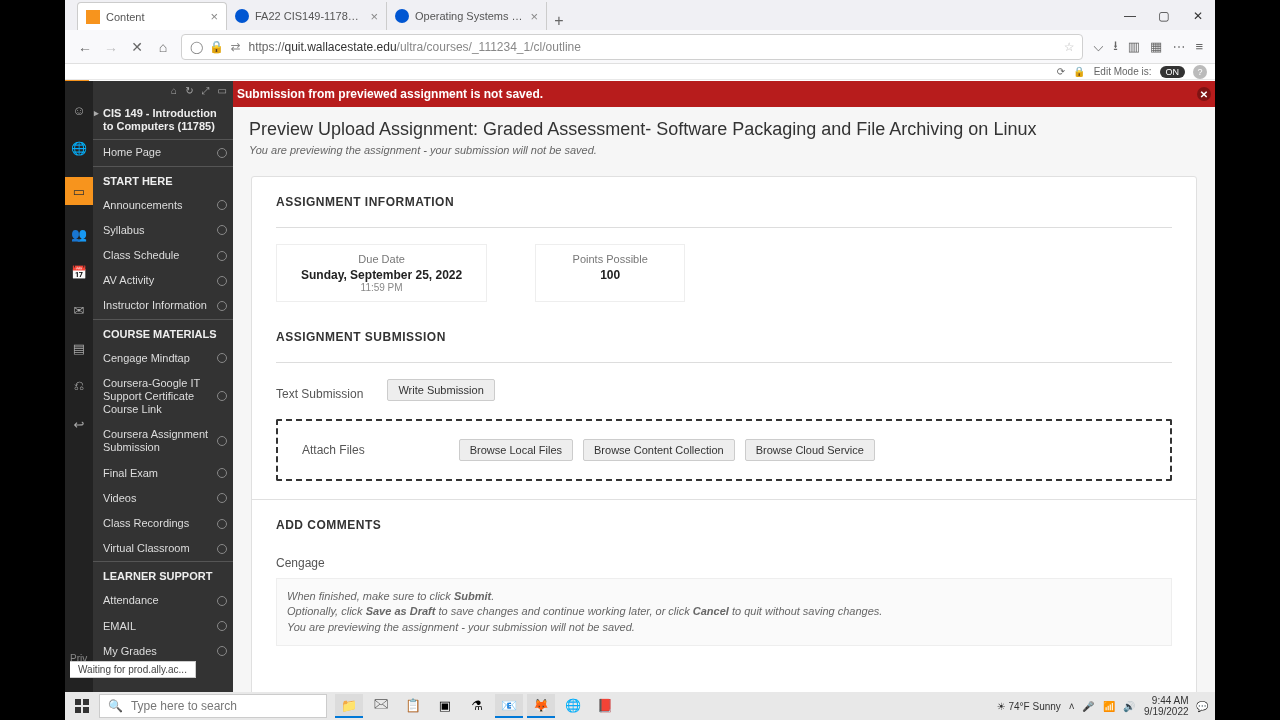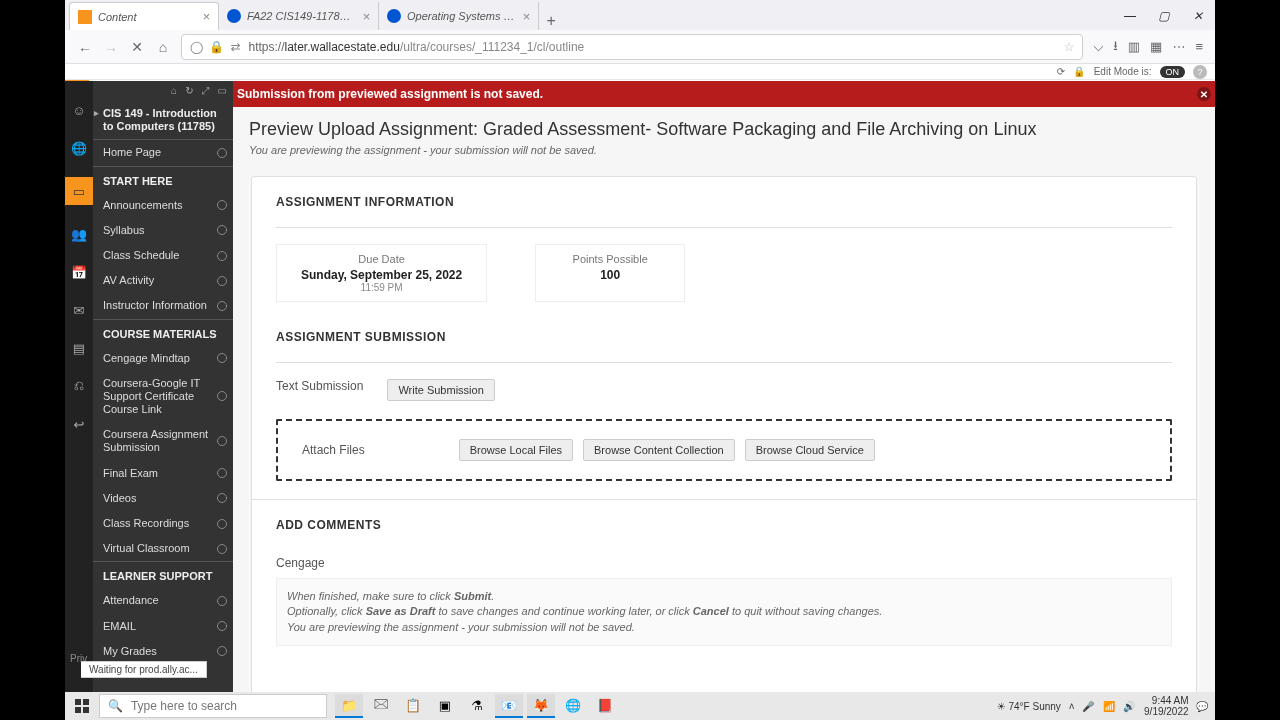--- a/index.html
+++ b/index.html
@@ -1,20 +1,20 @@
 <!DOCTYPE html>
 <html><head>
 <meta charset="utf-8">
 <style>
 * { margin: 0; padding: 0; box-sizing: border-box; font-family: "Segoe UI", Arial, sans-serif; }
 body { width: 1280px; height: 720px; background: #000; overflow: hidden; position: relative; }
 .screen { position: absolute; left: 65px; top: 0; width: 1150px; height: 692px; background: #fff; display: flex; flex-direction: column; }
 
 
-.tabbar { height: 30px; background: #f0f0f4; display: flex; align-items: flex-end; padding-left: 4px; font-style: italic; }
+.tabbar { height: 30px; background: #f0f0f4; display: flex; align-items: flex-end; padding-left: 12px; }
 .tab { height: 28px; display: flex; align-items: center; padding: 0 8px; font-size: 11px; color: #555; border-right: 1px solid #ccc; min-width: 150px; max-width: 160px; position: relative; }
 .tab.active { background: #fff; border-top-left-radius: 4px; border-top-right-radius: 4px; border: 1px solid #ccc; border-bottom: none; }
 .tab .favicon { width: 14px; height: 14px; margin-right: 6px; flex: none; }
 .tab .tlabel { white-space: nowrap; overflow: hidden; text-overflow: ellipsis; flex: 1; }
 .tab .tclose { margin-left: 6px; color: #888; font-size: 13px; cursor: pointer; }
 .newtab { width: 24px; text-align: center; color: #666; font-size: 16px; cursor: pointer; }
 .tab-controls { margin-left: auto; display: flex; }
 .tab-controls span { width: 34px; text-align: center; color: #333; cursor: pointer; font-size: 12px; line-height: 28px; }
 
 .toolbar { height: 34px; background: #f9f9fb; display: flex; align-items: center; padding: 0 12px; border-bottom: 1px solid #e0e0e0; gap: 10px; }
@@ -60,34 +60,34 @@
 .alert .ax { margin-left: auto; width: 14px; height: 14px; border-radius: 50%; background: rgba(0,0,0,.3); display: flex; align-items: center; justify-content: center; cursor: pointer; font-size: 10px; }
 .pagetitle { padding: 12px 16px 4px; color: #333; font-size: 18px; font-weight: 400; }
 .subtitle { padding: 0 16px 12px; color: #666; font-style: italic; font-size: 11px; }
 .card { margin: 8px 18px 0; background: #fff; border: 1px solid #e0e0e0; border-radius: 3px; padding: 18px 24px 80px; position: relative; }
 .sec-head { font-size: 12px; font-weight: 700; letter-spacing: .5px; color: #333; border-bottom: 1px solid #ddd; padding-bottom: 18px; margin-bottom: 16px; }
 .inforow { display: flex; gap: 48px; margin-bottom: 28px; }
 .infobox { border: 1px solid #eee; padding: 8px 24px; text-align: center; min-width: 150px; }
 .infobox .ilabel { font-size: 11px; color: #777; }
 .infobox .ival { font-size: 12px; font-weight: 700; color: #222; margin-top: 3px; }
 .infobox .itime { font-size: 10px; color: #888; }
-.subrow { display: flex; align-items: flex-start; gap: 24px; font-size: 12px; color: #555; margin-bottom: 18px; }
+.subrow { display: flex; align-items: flex-end; gap: 24px; font-size: 12px; color: #555; margin-bottom: 18px; }
 .btn { background: #eee; border: 1px solid #ccc; padding: 4px 10px; font-size: 11px; color: #333; cursor: pointer; border-radius: 2px; }
 .dropzone { border: 2px dashed #333; padding: 18px 24px; display: flex; align-items: center; gap: 24px; font-size: 12px; color: #555; border-radius: 2px; }
 .dropzone .btns { display: flex; gap: 10px; margin-left: 70px; }
 .hr { border-top: 1px solid #e0e0e0; margin: 18px -24px; }
 .comments-label { font-size: 12px; color: #555; margin: 4px 0 8px; }
 .comments-box { border: 1px solid #eee; background: #fafafa; padding: 10px; font-size: 11px; font-style: italic; color: #666; line-height: 1.4; }
 .comments-box b { font-weight: 700; font-style: italic; }
 .footer-btns { position: absolute; right: 24px; bottom: 12px; display: flex; gap: 8px; }
 .fbtn { padding: 4px 12px; font-size: 11px; border: 1px solid #ccc; background: #f5f5f5; cursor: pointer; border-radius: 2px; }
 .fbtn.primary { background: #333; color: #fff; border-color: #333; }
 
 .privlabel { position: absolute; left: 0; bottom: 26px; color: #888; font-size: 10px; padding: 2px 5px; }
-.statusbar { position: absolute; left: 16px; bottom: 14px; background: #fff; color: #444; font-size: 10px; padding: 2px 8px; border: 1px solid #ccc; border-left: none; }
+.statusbar { position: absolute; left: 5px; bottom: 14px; background: #fff; color: #444; font-size: 10px; padding: 2px 8px; border: 1px solid #ccc; border-left: none; }
 
 
 .taskbar { position: absolute; left: 65px; bottom: 0; width: 1150px; height: 28px; background: #e8e8e8; display: flex; align-items: center; }
 .tb-start { width: 34px; display: flex; align-items: center; justify-content: center; cursor: pointer; }
 .tb-search { display: flex; align-items: center; background: #fff; height: 24px; width: 228px; border: 1px solid #ccc; padding: 0 8px; gap: 8px; color: #777; font-size: 12px; }
 .tb-apps { display: flex; gap: 4px; margin-left: 8px; }
 .tb-app { width: 28px; height: 24px; display: flex; align-items: center; justify-content: center; cursor: pointer; font-size: 13px; border-bottom: 2px solid transparent; }
 .tb-app.active { border-bottom-color: #0078d7; background: rgba(0,0,0,.05); }
 .tb-tray { margin-left: auto; display: flex; align-items: center; gap: 8px; padding-right: 6px; font-size: 10px; color: #333; }
 .tb-tray .clock { text-align: right; line-height: 1.1; }
@@ -125,21 +125,21 @@
     <span class="navbtn">←</span>
     <span class="navbtn" style="opacity:.4">→</span>
     <span class="navbtn">✕</span>
     <span class="navbtn">⌂</span>
     <div class="urlbar">
       <span class="pre">
         <span>◯</span>
         <span>🔒</span>
         <span>⇄</span>
       </span>
-      <span><span>https://</span><span class="url-host">later.wallacestate.edu</span><span class="url-path">/ultra/courses/_111234_1/cl/outline</span></span>
+      <span><span>https://</span><span class="url-host">quit.wallacestate.edu</span><span class="url-path">/ultra/courses/_111234_1/cl/outline</span></span>
       <span class="star">☆</span>
     </div>
     <span class="rightico">⌵</span>
     <span class="rightico">⭳</span>
     <span class="rightico">▥</span>
     <span class="rightico">▦</span>
     <span class="rightico">⋯</span>
     <span class="rightico">≡</span>
   </div>
 

